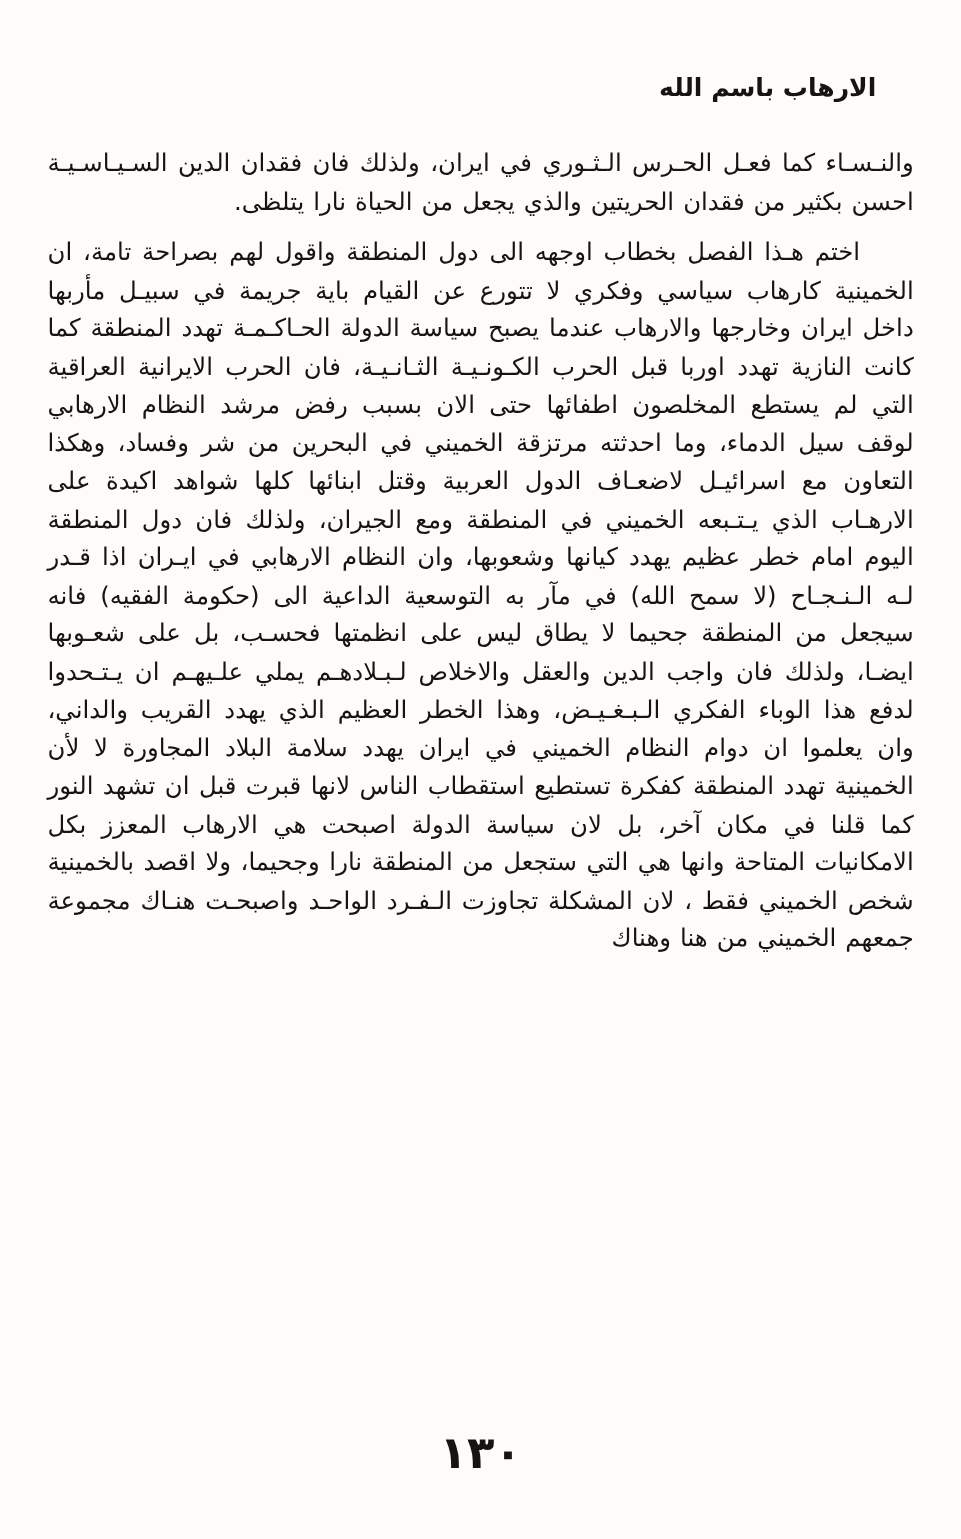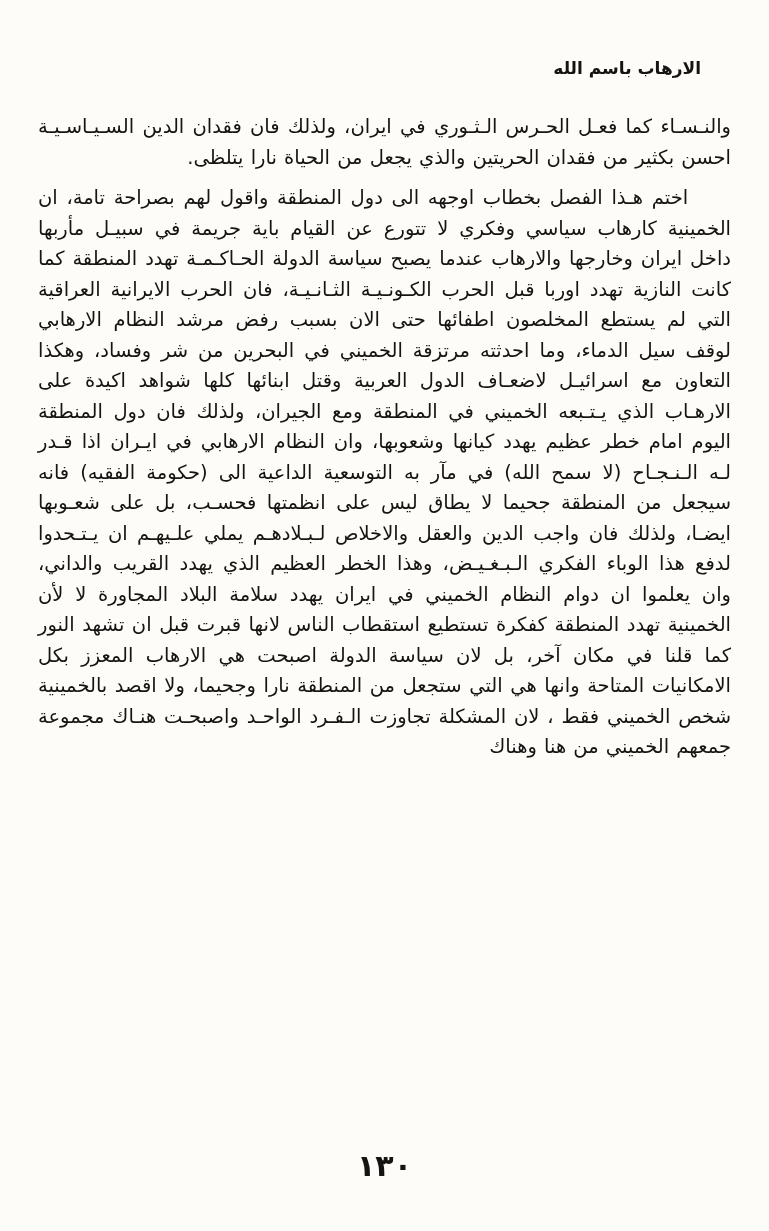--- a/index.html
+++ b/index.html
@@ -16,21 +16,21 @@
     color: #161412;
     font-family: "DejaVu Sans", sans-serif;
     direction: rtl;
     box-sizing: border-box;
     padding: 58px 38px 0 38px;
     overflow: hidden;
   }
   .running-head {
     text-align: right;
     margin: 0 30px 34px 0;
-    font-size: 17px;
+    font-size: 20px;
     font-weight: bold;
     letter-spacing: 0;
   }
   .body-text {
     font-size: 19.5px;
     line-height: 30.5px;
     text-align: justify;
   }
   .para {
     margin: 0 0 10px 0;
@@ -38,21 +38,21 @@
   }
   .para.indent {
     text-indent: 2.2em;
   }
   .page-number {
     position: absolute;
     bottom: 48px;
     left: 0;
     right: 0;
     text-align: center;
-    font-size: 30px;
+    font-size: 36px;
     font-weight: bold;
     direction: rtl;
     margin-top: 31px;
   }
 </style>
 </head>
 <body>
 
 <div class="page">
 

